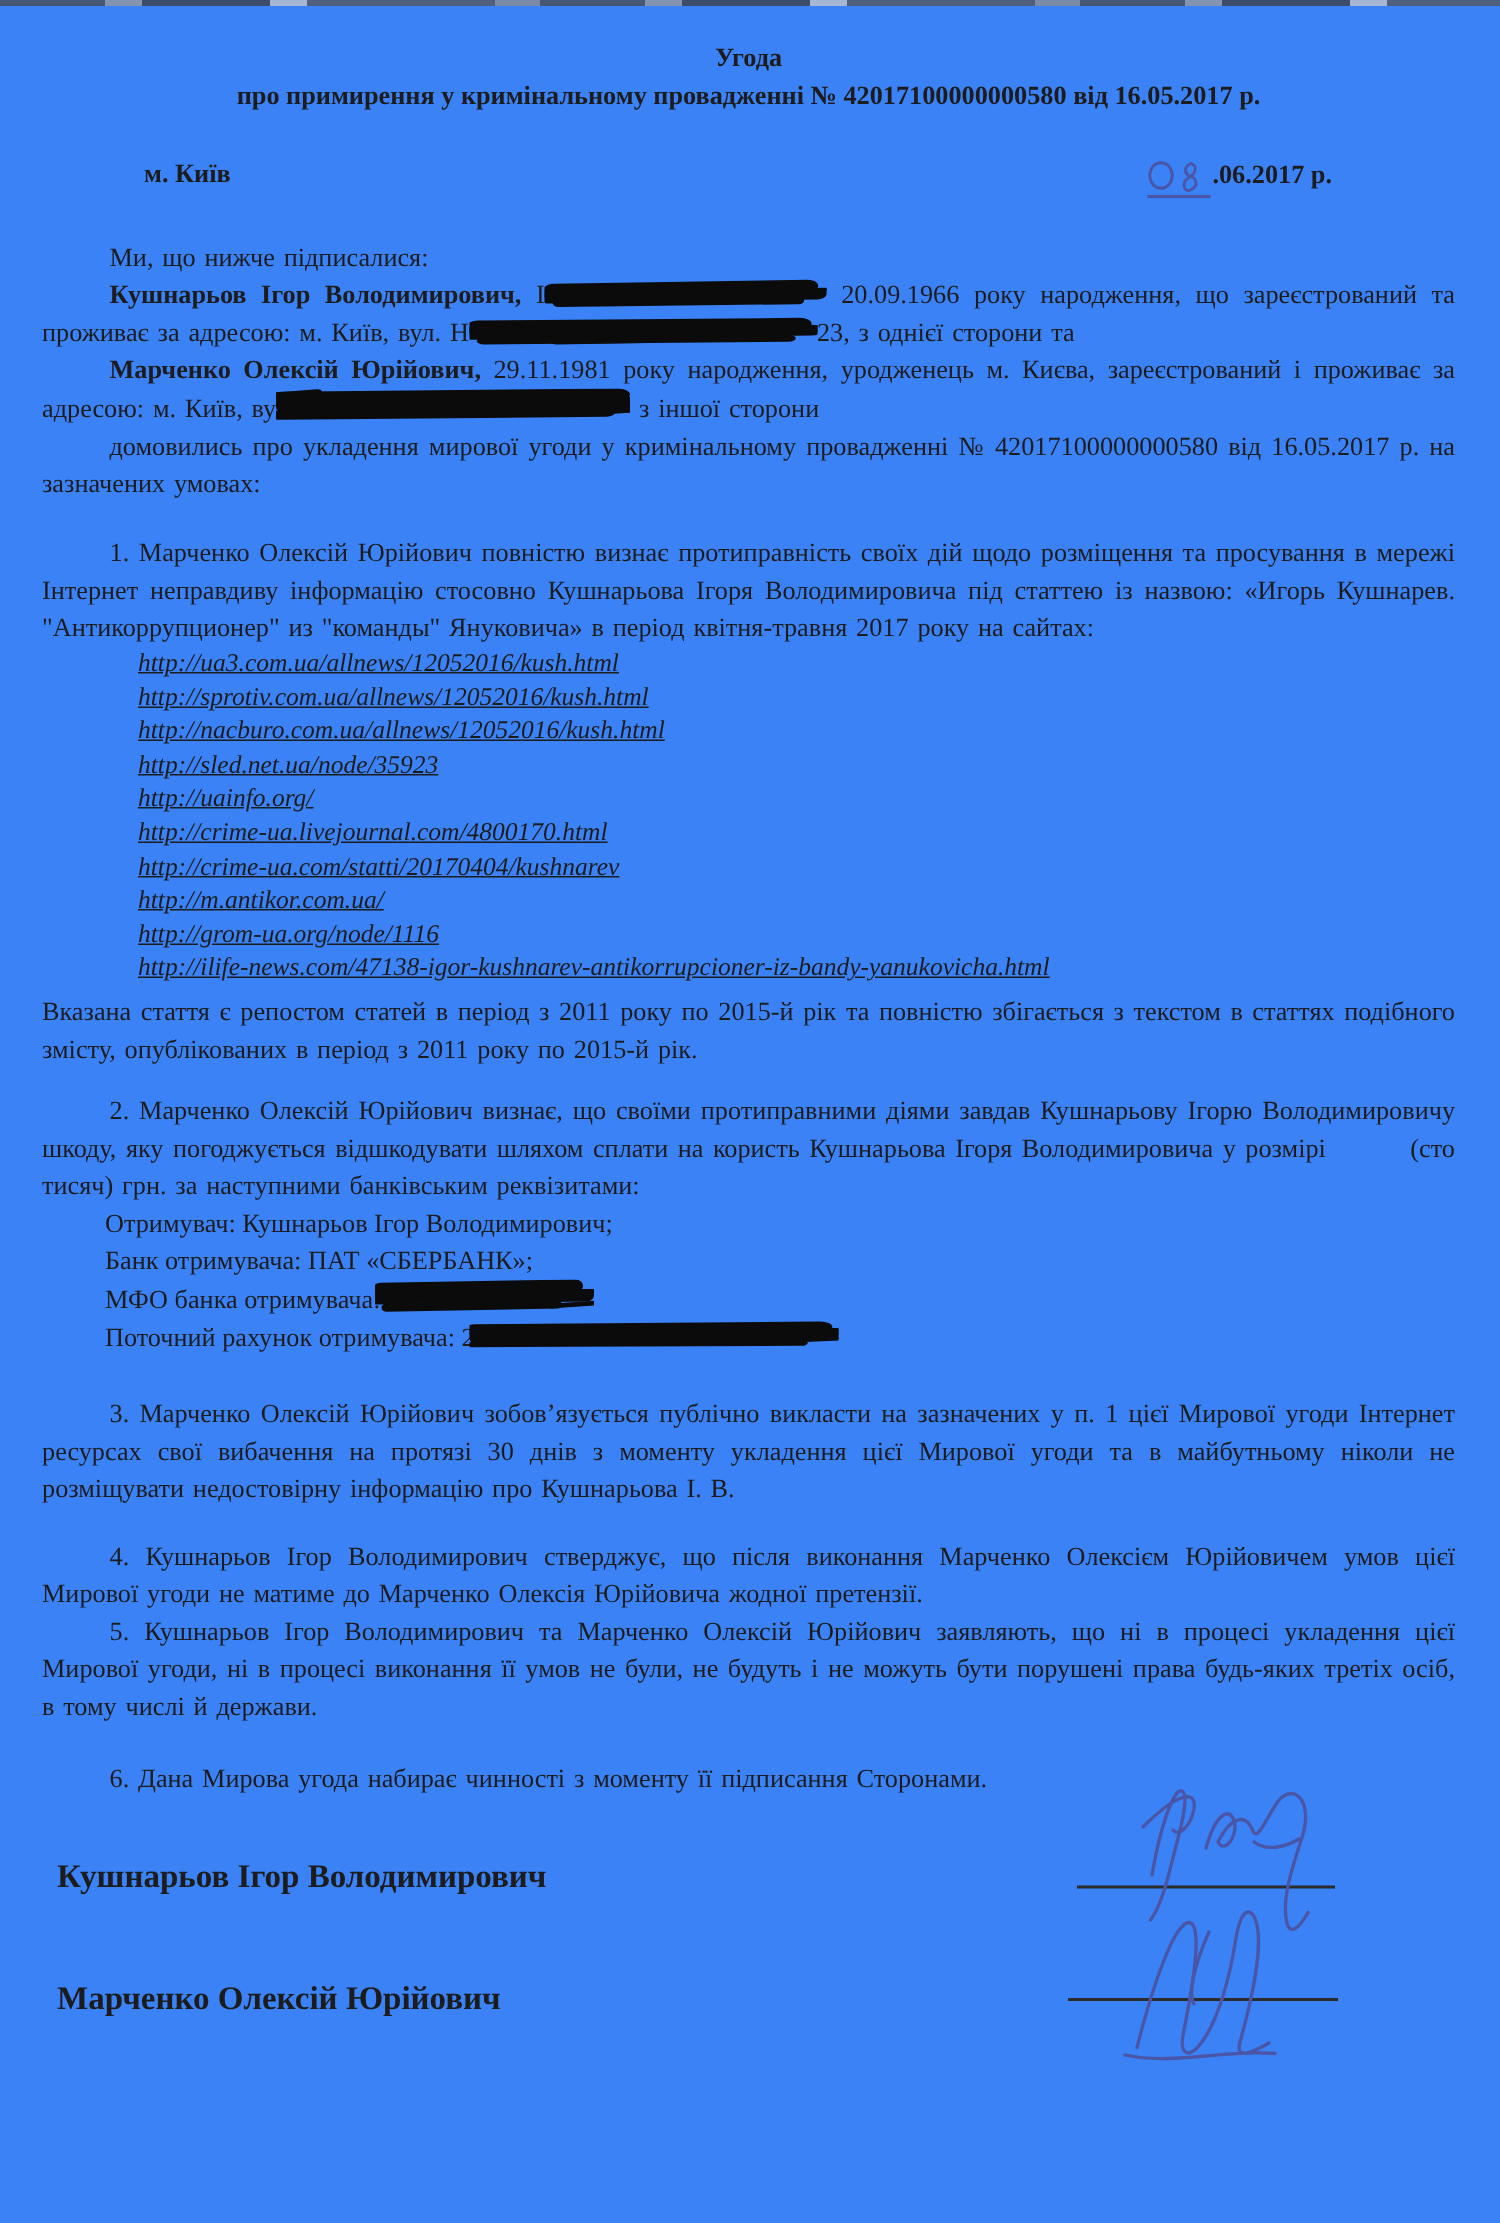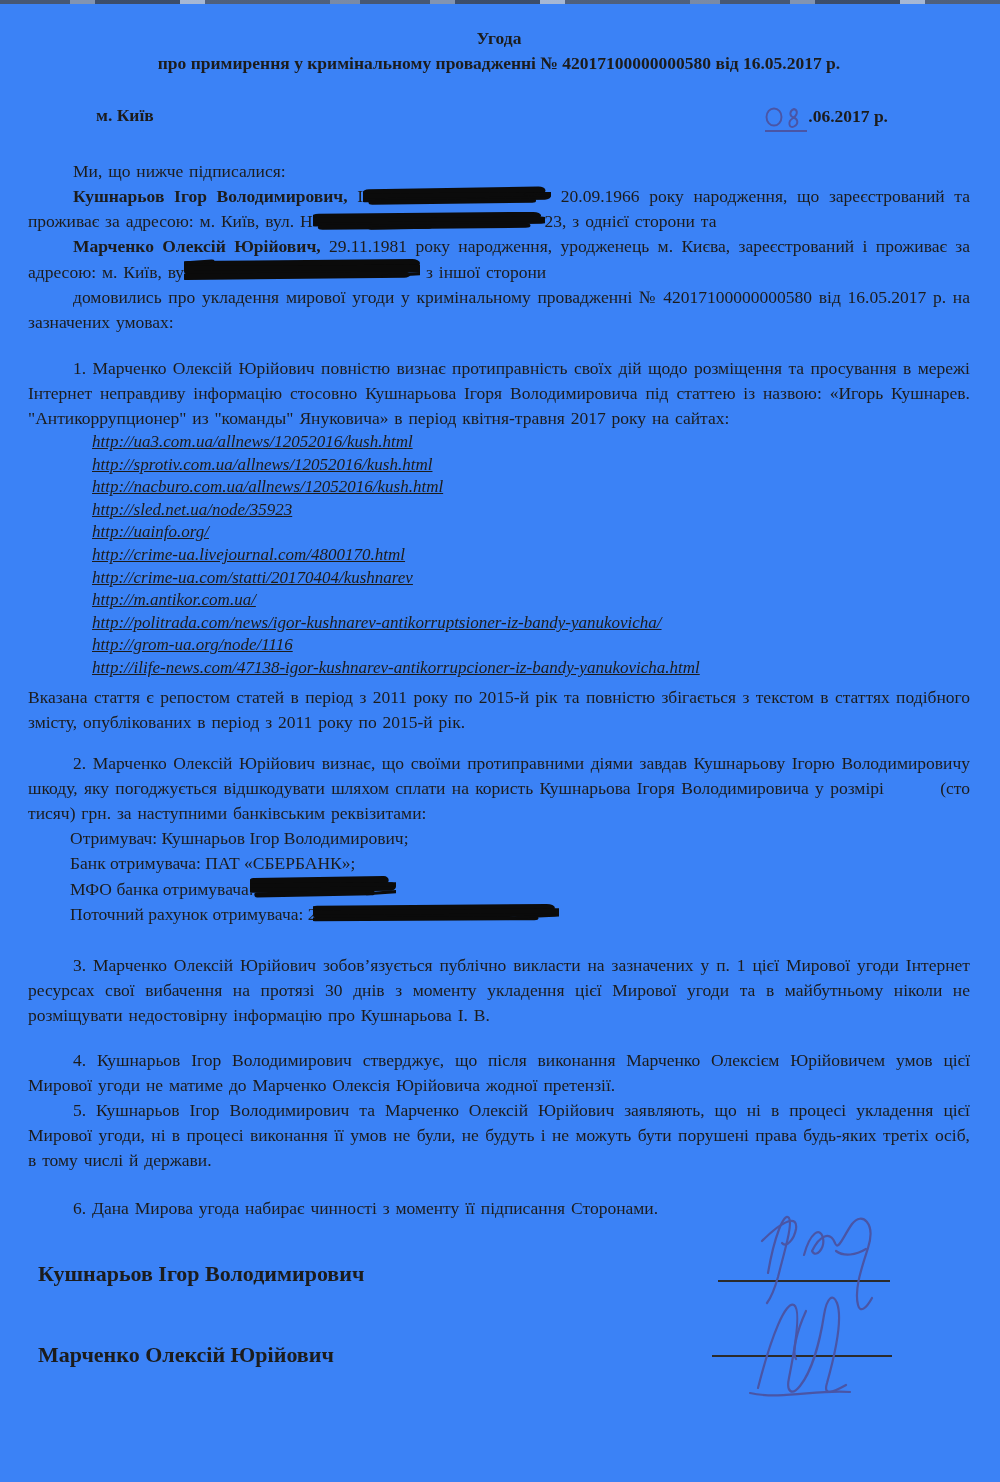--- a/index.html
+++ b/index.html
@@ -111,21 +111,20 @@
 
   <div>
     <div class="url-line">http://ua3.com.ua/allnews/12052016/kush.html</div>
     <div class="url-line">http://sprotiv.com.ua/allnews/12052016/kush.html</div>
     <div class="url-line">http://nacburo.com.ua/allnews/12052016/kush.html</div>
     <div class="url-line">http://sled.net.ua/node/35923</div>
     <div class="url-line">http://uainfo.org/</div>
     <div class="url-line">http://crime-ua.livejournal.com/4800170.html</div>
     <div class="url-line">http://crime-ua.com/statti/20170404/kushnarev</div>
     <div class="url-line">http://m.antikor.com.ua/</div>
-    <div class="url-line">http://politrada.com/news/igor-kushnarev-antikorruptsioner-iz-bandy-yanukovicha/</div>
     <div class="url-line">http://grom-ua.org/node/1116</div>
     <div class="url-line">http://ilife-news.com/47138-igor-kushnarev-antikorrupcioner-iz-bandy-yanukovicha.html</div>
   </div>
 
   <p class="para noindent after-urls">Вказана стаття є репостом статей в період з 2011 року по 2015-й рік та повністю збігається з текстом в статтях подібного змісту, опублікованих в період з 2011 року по 2015-й рік.</p>
 
   <p class="para mt-p2"><span>2. Марченко Олексій Юрійович визнає, що своїми протиправними діями завдав Кушнарьову Ігорю Володимировичу шкоду, яку погоджується відшкодувати шляхом сплати на користь Кушнарьова Ігоря Володимировича у розмірі </span><span class="gap"></span><span>(сто тисяч) грн. </span><span>за наступними банківським реквізитами:</span></p>
 
   <div>
     <div class="detail-line">Отримувач: Кушнарьов Ігор Володимирович;</div>

